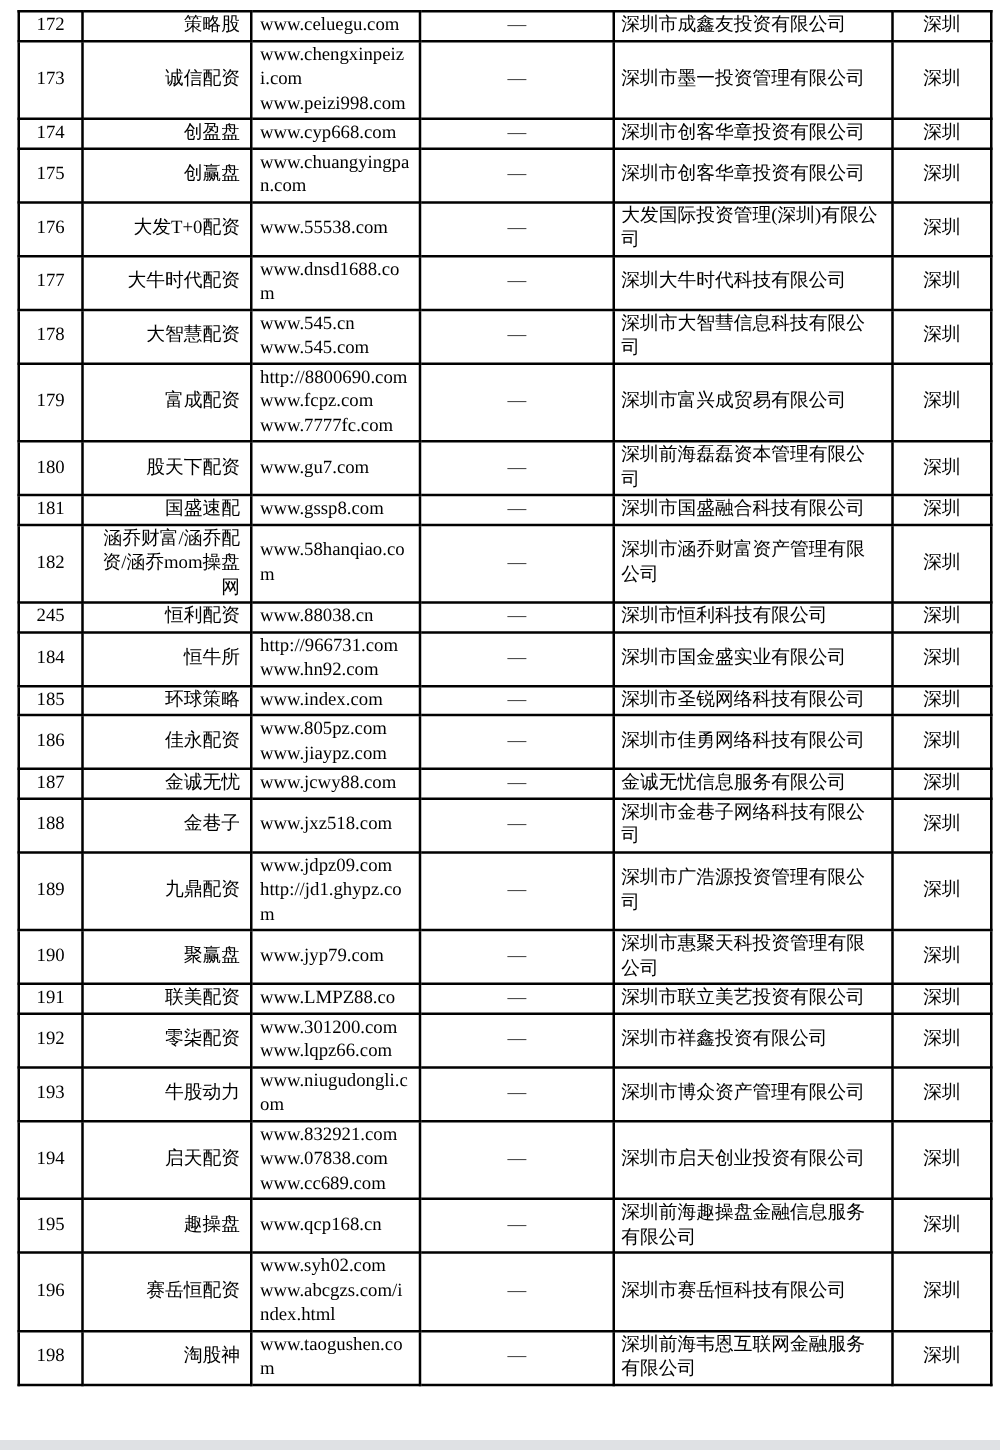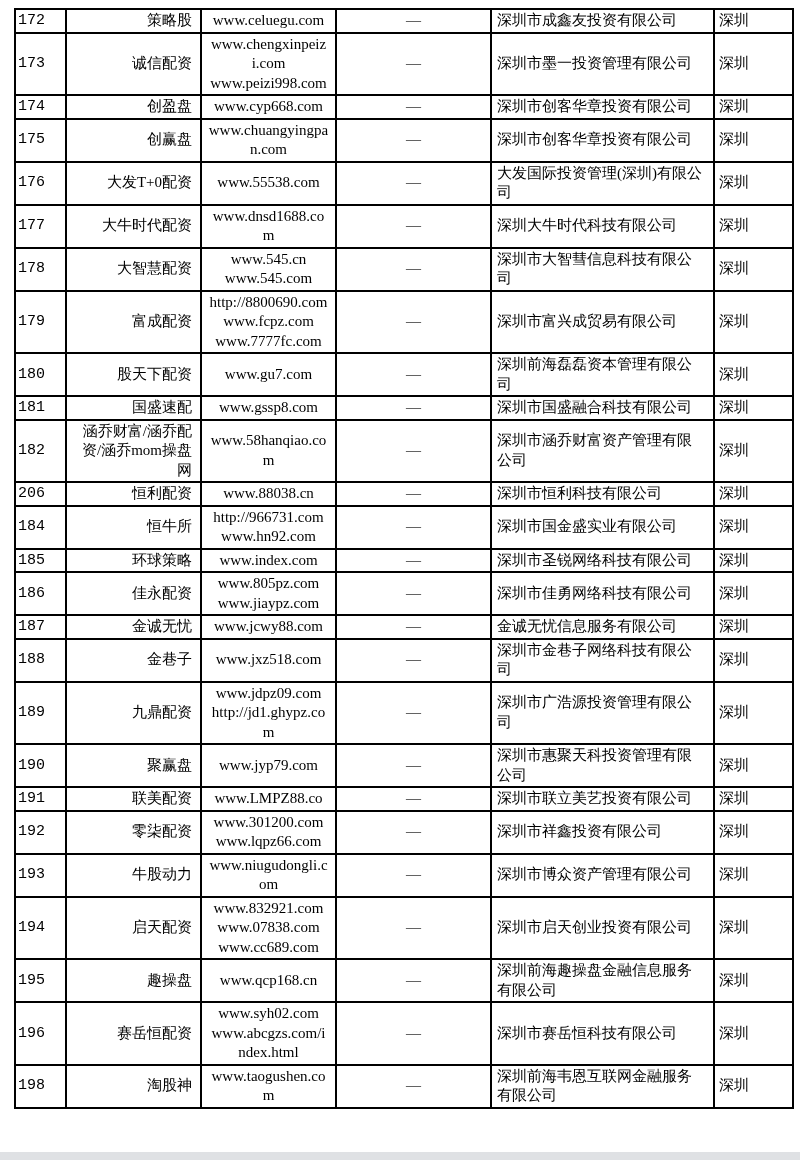--- a/index.html
+++ b/index.html
@@ -12,27 +12,27 @@
   table.tbl {
     position:absolute; left:14px; top:8px; width:778px;
     border-collapse:collapse; table-layout:fixed;
   }
   td {
     border:2px solid #000;
     font-size:15px; line-height:19.5px; color:#000;
     vertical-align:middle; padding:1px 4px;
     word-break:break-all; overflow:hidden;
   }
-  td.c-num   { text-align:left; padding:1px 2px;font-family:Liberation Mono, monospace; }
+  td.c-num   { text-align:center; padding:1px 2px; }
   td.c-name  { text-align:right; padding:1px 8px; word-break:break-all; }
-  td.c-urls  { text-align:center;   padding:1px 6px; }
+  td.c-urls  { text-align:left;   padding:1px 6px; }
   td.c-urls .url { word-break:break-all; }
   td.c-mark  { text-align:center; color:#2b2b2b; }
   td.c-company { text-align:left; padding:1px 9px 1px 5px; }
-  td.c-city  { }
+  td.c-city  { text-align:center; }
   .edge {
     position:absolute; left:0; top:1152px; width:800px; height:8px;
     background:#dfe1e4;
   }
 </style>
 </head>
 <body style="background: rgb(255, 255, 255);">
 
 <div class="page">
   <table class="tbl">
@@ -153,21 +153,21 @@
           <td class="c-num">182</td>
           <td class="c-name">涵乔财富/涵乔配资/涵乔mom操盘网</td>
           <td class="c-urls">
             <div class="url">www.58hanqiao.com</div>
           </td>
           <td class="c-mark">—</td>
           <td class="c-company">深圳市涵乔财富资产管理有限公司</td>
           <td class="c-city">深圳</td>
         </tr>
         <tr>
-          <td class="c-num">206</td>
+          <td class="c-num">245</td>
           <td class="c-name">恒利配资</td>
           <td class="c-urls">
             <div class="url">www.88038.cn</div>
           </td>
           <td class="c-mark">—</td>
           <td class="c-company">深圳市恒利科技有限公司</td>
           <td class="c-city">深圳</td>
         </tr>
         <tr>
           <td class="c-num">184</td>

